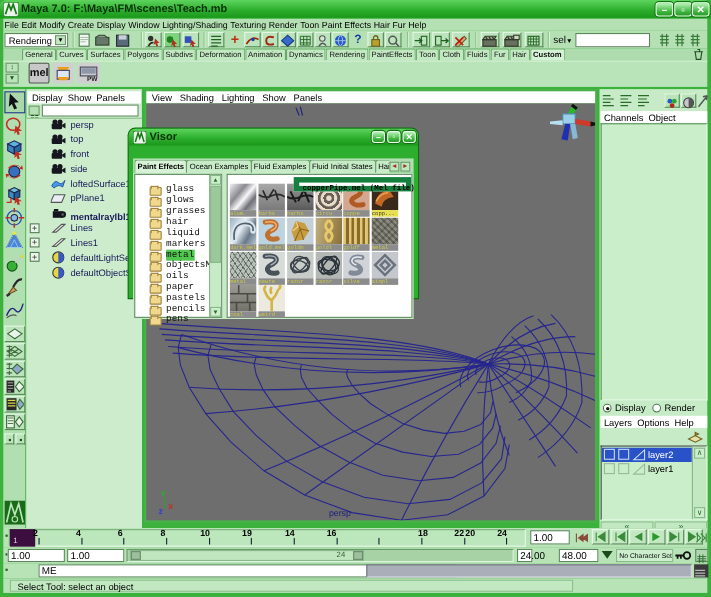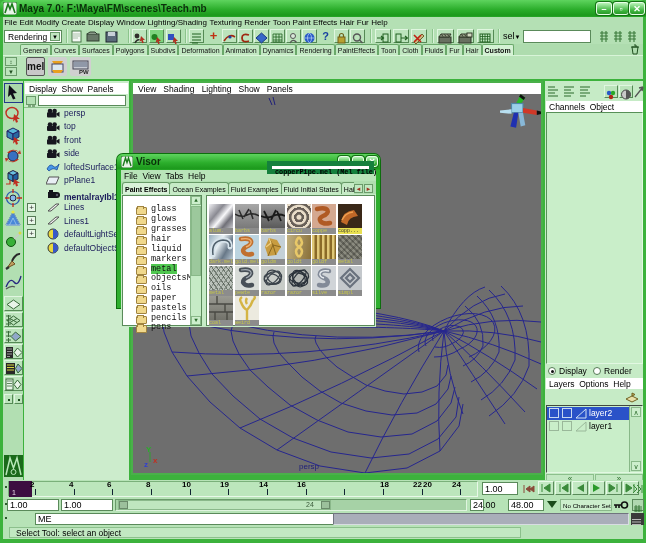--- a/index.html
+++ b/index.html
@@ -37,21 +37,21 @@
 .tnum { position:absolute; top:1px; font-size:8px; font-weight:bold; color:#000; }
 .pbtn { position:absolute; top:2px; width:16px; height:14px; background:#c2e8c2;
   border:1px solid; border-color:#e8fae8 #5a8a5a #5a8a5a #e8fae8; color:#2a7a2a;
   font-size:8px; text-align:center; line-height:13px; }
 .icb { position:absolute; border:1px solid; border-color:#e0f6e0 #558a55 #558a55 #e0f6e0; background:#bce4bc; }
 .sep { position:absolute; width:2px; background:#8cc48c; border-right:1px solid #d8f2d8; }
 
 .olitem { position:absolute; font-size:8.5px; color:#1a1a5a; white-space:nowrap; }
 
 .visor { left:117px; top:117px; width:263px; height:154px; background:#2eae2e;
-  box-shadow:0 0 0 1px #0d6e0d; border-radius:6px 6px 0 0; z-index:10;margin-top:37px; }
+  box-shadow:0 0 0 1px #0d6e0d; border-radius:6px 6px 0 0; z-index:10; }
 .vtitle { position:absolute; left:0; top:0; width:263px; height:16px;
   background:linear-gradient(#5ed45e,#2cae2c 55%,#1d9a1d 90%,#28a828); border-radius:6px 6px 0 0; }
 .vmenu { position:absolute; left:4px; top:16px; width:255px; height:11px; background:#b9e4b9;
   font-size:8.5px; padding:1px 0 0 3px; }
 .vtabs { position:absolute; left:4px; top:27px; width:255px; height:13px; background:#b0deb0;
   font-size:8px; white-space:nowrap; }
 .vtabwrap { position:absolute; left:5px; top:28px; width:232px; height:13px; overflow:hidden; white-space:nowrap; font-size:7px; color:#000; }
 .vtab { display:inline-block; height:13px; line-height:13px; padding:0 2px; background:#c6ebc6;
   border:1px solid #679a67; border-bottom:none; border-radius:3px 3px 0 0; margin-right:-1px; }
 .vbody { position:absolute; left:4px; top:40px; width:255px; height:133px; background:#c6ebc6; }
@@ -563,21 +563,20 @@
 <div class="abs visor">
 <div class="vtitle"></div>
 <svg class="abs" style="left:4px;top:2px;" width="12" height="12" viewBox="0 0 12 12">
       <rect width="12" height="12" rx="2" fill="#e8f4e8" stroke="#2a7a2a"></rect>
       <path d="M2 10 L4.5 2 L6 6.5 L7.5 2 L10 10" stroke="#1a7a1a" stroke-width="1.4" fill="none"></path>
     </svg>
 <div class="abs" style="left:19px;top:2px;font-size:10px;font-weight:bold;color:#0a300a;">Visor</div>
 <div class="winbtn" style="position:absolute;left:221px;top:2px;width:12px;height:11px;font-size:8px;line-height:10px;">–</div>
 <div class="winbtn" style="position:absolute;left:235px;top:2px;width:12px;height:11px;font-size:7px;line-height:10px;">▫</div>
 <div class="winbtn" style="position:absolute;left:249px;top:2px;width:12px;height:11px;font-size:8px;line-height:10px;">✕</div>
-<div class="vmenu">File&nbsp;&nbsp;View&nbsp;&nbsp;Tabs&nbsp;&nbsp;Help</div>
 <div class="vtabs"></div>
 <div class="vtabwrap">
 <span class="vtab" style="background:#d8f2d8;font-weight:bold;">Paint Effects</span><span class="vtab">Ocean Examples</span><span class="vtab">Fluid Examples</span><span class="vtab">Fluid Initial States</span><span class="vtab">Hair Examples</span>
 </div>
 <div class="abs" style="left:237px;top:30px;width:9px;height:9px;background:#c2e8c2;border:1px solid #6a9a6a;font-size:6px;text-align:center;line-height:8px;color:#a03020;">◄</div>
 <div class="abs" style="left:247px;top:30px;width:9px;height:9px;background:#c2e8c2;border:1px solid #6a9a6a;font-size:6px;text-align:center;line-height:8px;color:#a03020;">►</div>
 <div class="vbody">
 <div class="vtree">
 <div class="folder" style="top:11px;"></div>
         <div class="titem" style="top:8px;">glass</div>

